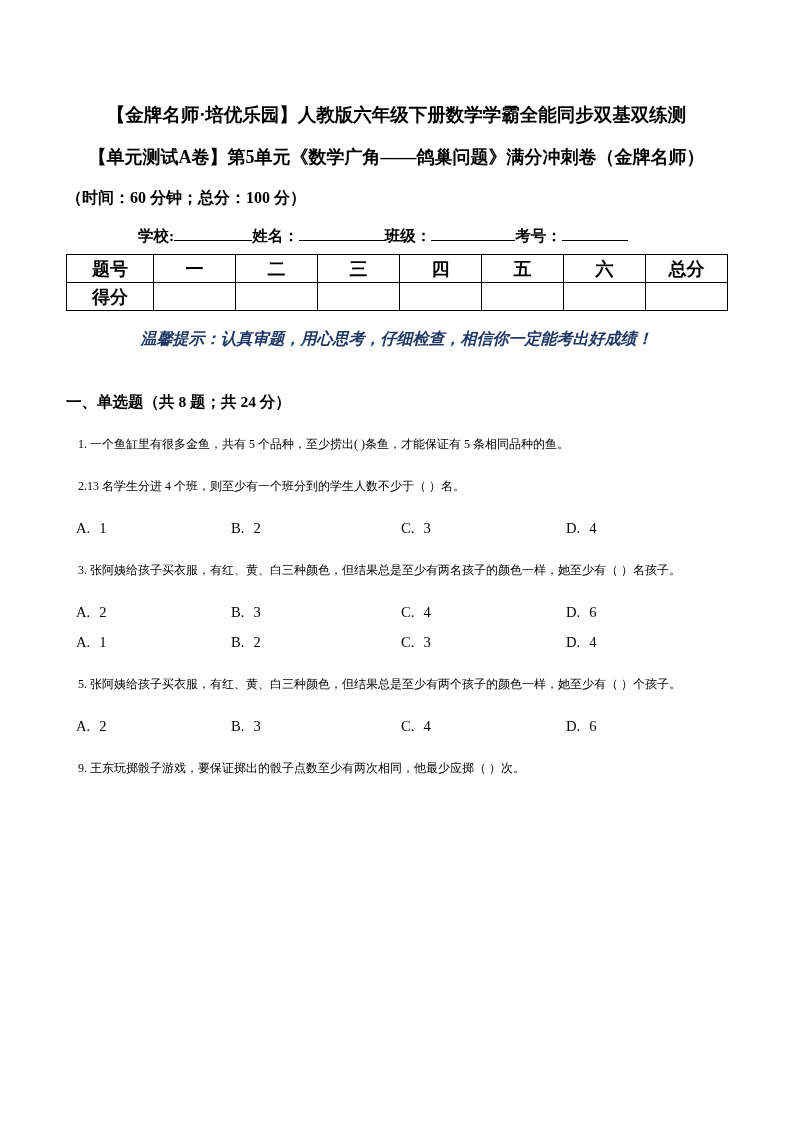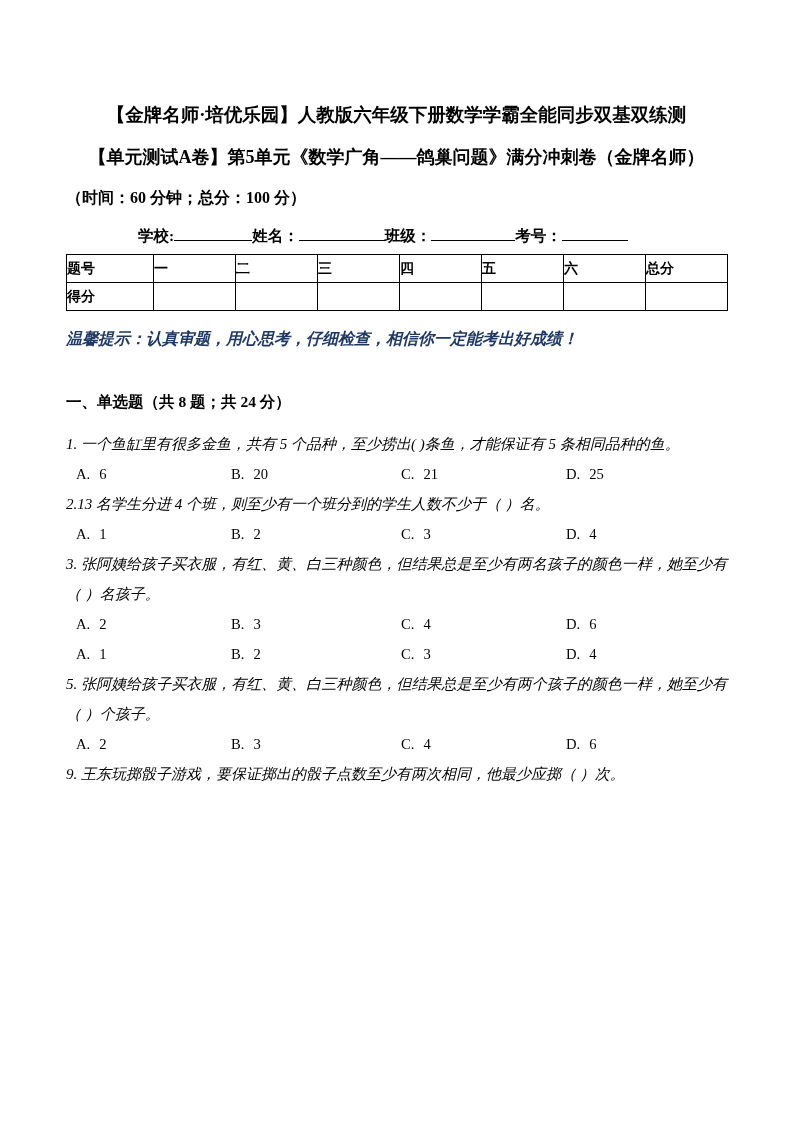--- a/index.html
+++ b/index.html
@@ -71,32 +71,32 @@
   
   .score-table {
     margin-top: 6px;
     border-collapse: collapse;
     width: 662px;
     table-layout: fixed;
   }
   .score-table td {
     border: 1.1px solid #000000;
     height: 27px;
-    text-align: left;
+    text-align: center;
     vertical-align: middle;
-    font-size: 14px;
+    font-size: 18px;
     font-weight: bold;
     padding: 0;
   }
   .score-table .col-label { width: 86px; }
 
   
   .tip-line {
     margin-top: 14px;
-    text-align: left;
+    text-align: center;
     font-size: 16px;
     font-weight: bold;
     font-style: italic;
     color: #1f3864;
     line-height: 28px;
     white-space: nowrap;
   }
 
   
   .section-header {
@@ -107,26 +107,25 @@
   }
 
   
   .questions {
     margin-top: 14px;
   }
   .question {
     margin-bottom: 0px;
   }
   .q-text {
-    font-size: 15px;
+    font-size: 12px;
     line-height: 30px;
     text-align: justify;
     text-justify: inter-ideograph;
-    margin: 0;
-    font-style: italic;
+    margin: 12px;
   }
   .q-options {
     display: flex;
     font-size: 14.6px;
     line-height: 30px;
     padding-left: 10px;
   }
   .q-options .opt {
     white-space: nowrap;
   }
@@ -187,26 +186,20 @@
   </table>
 
   <div class="tip-line">温馨提示：认真审题，用心思考，仔细检查，相信你一定能考出好成绩！</div>
 
   <div class="section-header">一、单选题（共 8 题；共 24 分）</div>
 
   <div class="questions">
 
     <div class="question">
       <p class="q-text">1. 一个鱼缸里有很多金鱼，共有 5 个品种，至少捞出(        )条鱼，才能保证有 5 条相同品种的鱼。</p>
-      <div class="q-options">
-        <div class="opt opt-a"><span class="lbl">A.</span><span>6</span></div>
-        <div class="opt opt-b"><span class="lbl">B.</span><span>20</span></div>
-        <div class="opt opt-c"><span class="lbl">C.</span><span>21</span></div>
-        <div class="opt opt-d"><span class="lbl">D.</span><span>25</span></div>
-      </div>
     </div>
 
     <div class="question">
       <p class="q-text">2.13 名学生分进 4 个班，则至少有一个班分到的学生人数不少于（        ）名。</p>
       <div class="q-options">
         <div class="opt opt-a"><span class="lbl">A.</span><span>1</span></div>
         <div class="opt opt-b"><span class="lbl">B.</span><span>2</span></div>
         <div class="opt opt-c"><span class="lbl">C.</span><span>3</span></div>
         <div class="opt opt-d"><span class="lbl">D.</span><span>4</span></div>
       </div>

